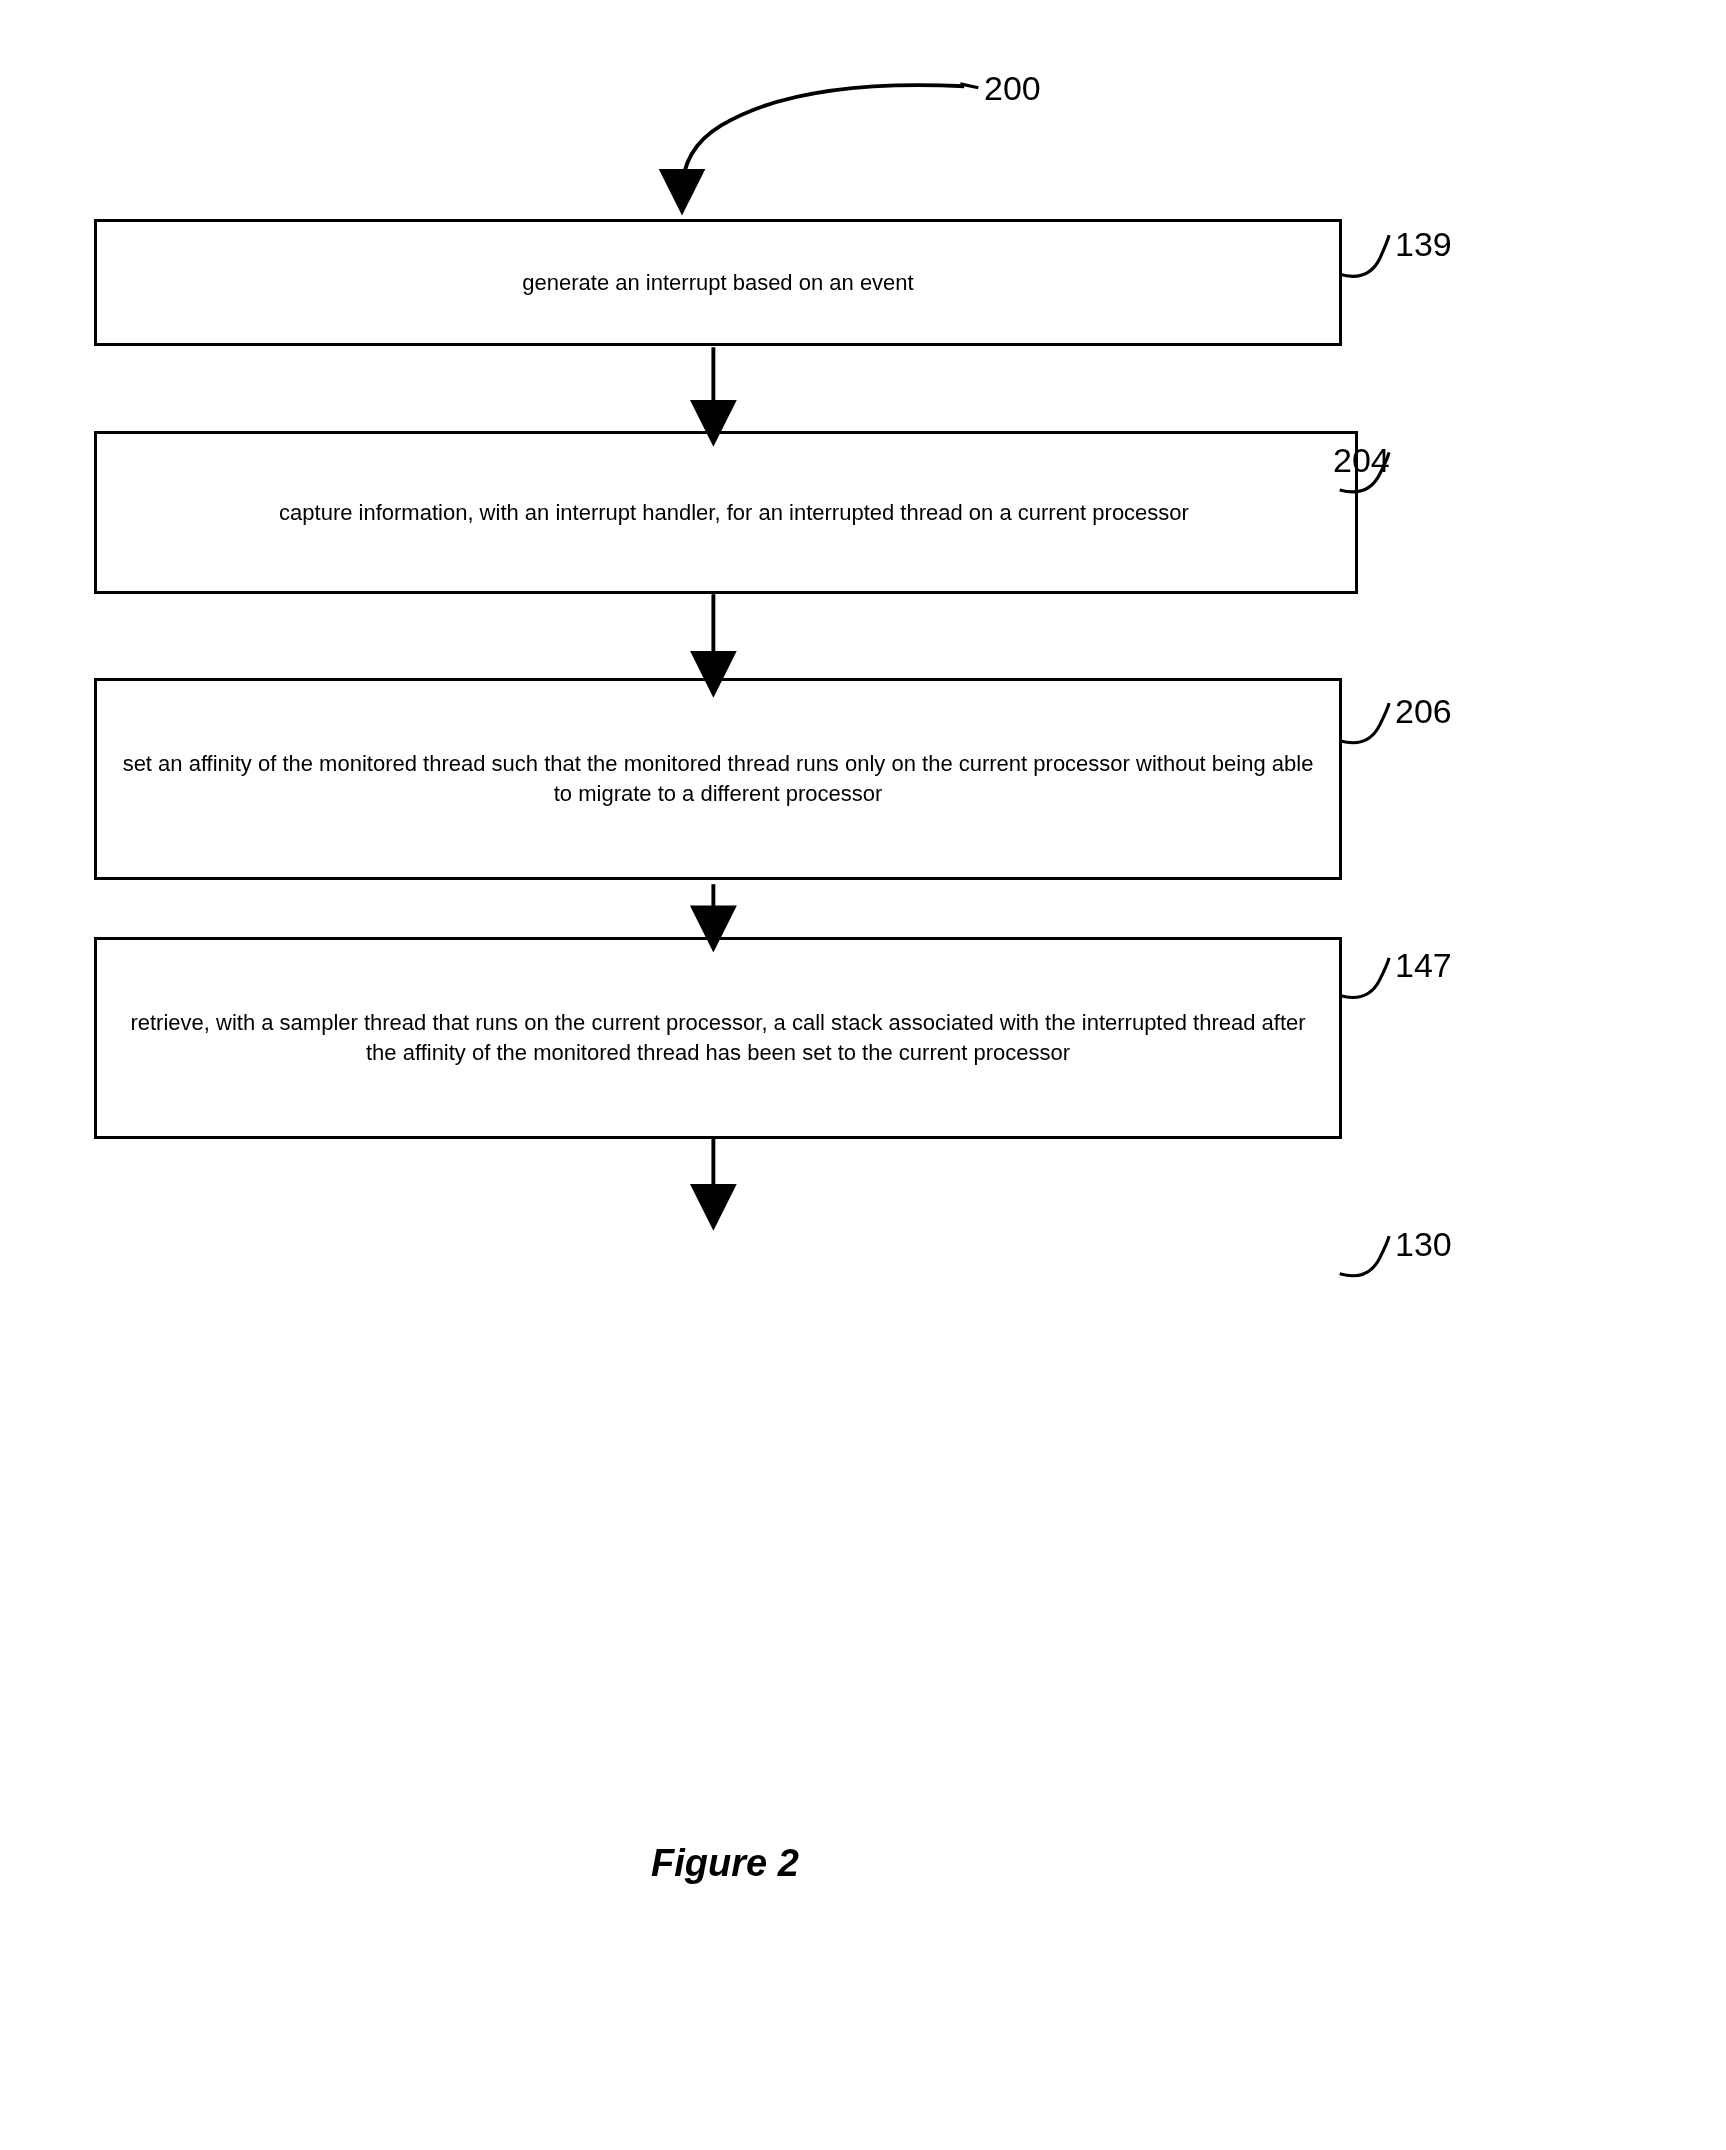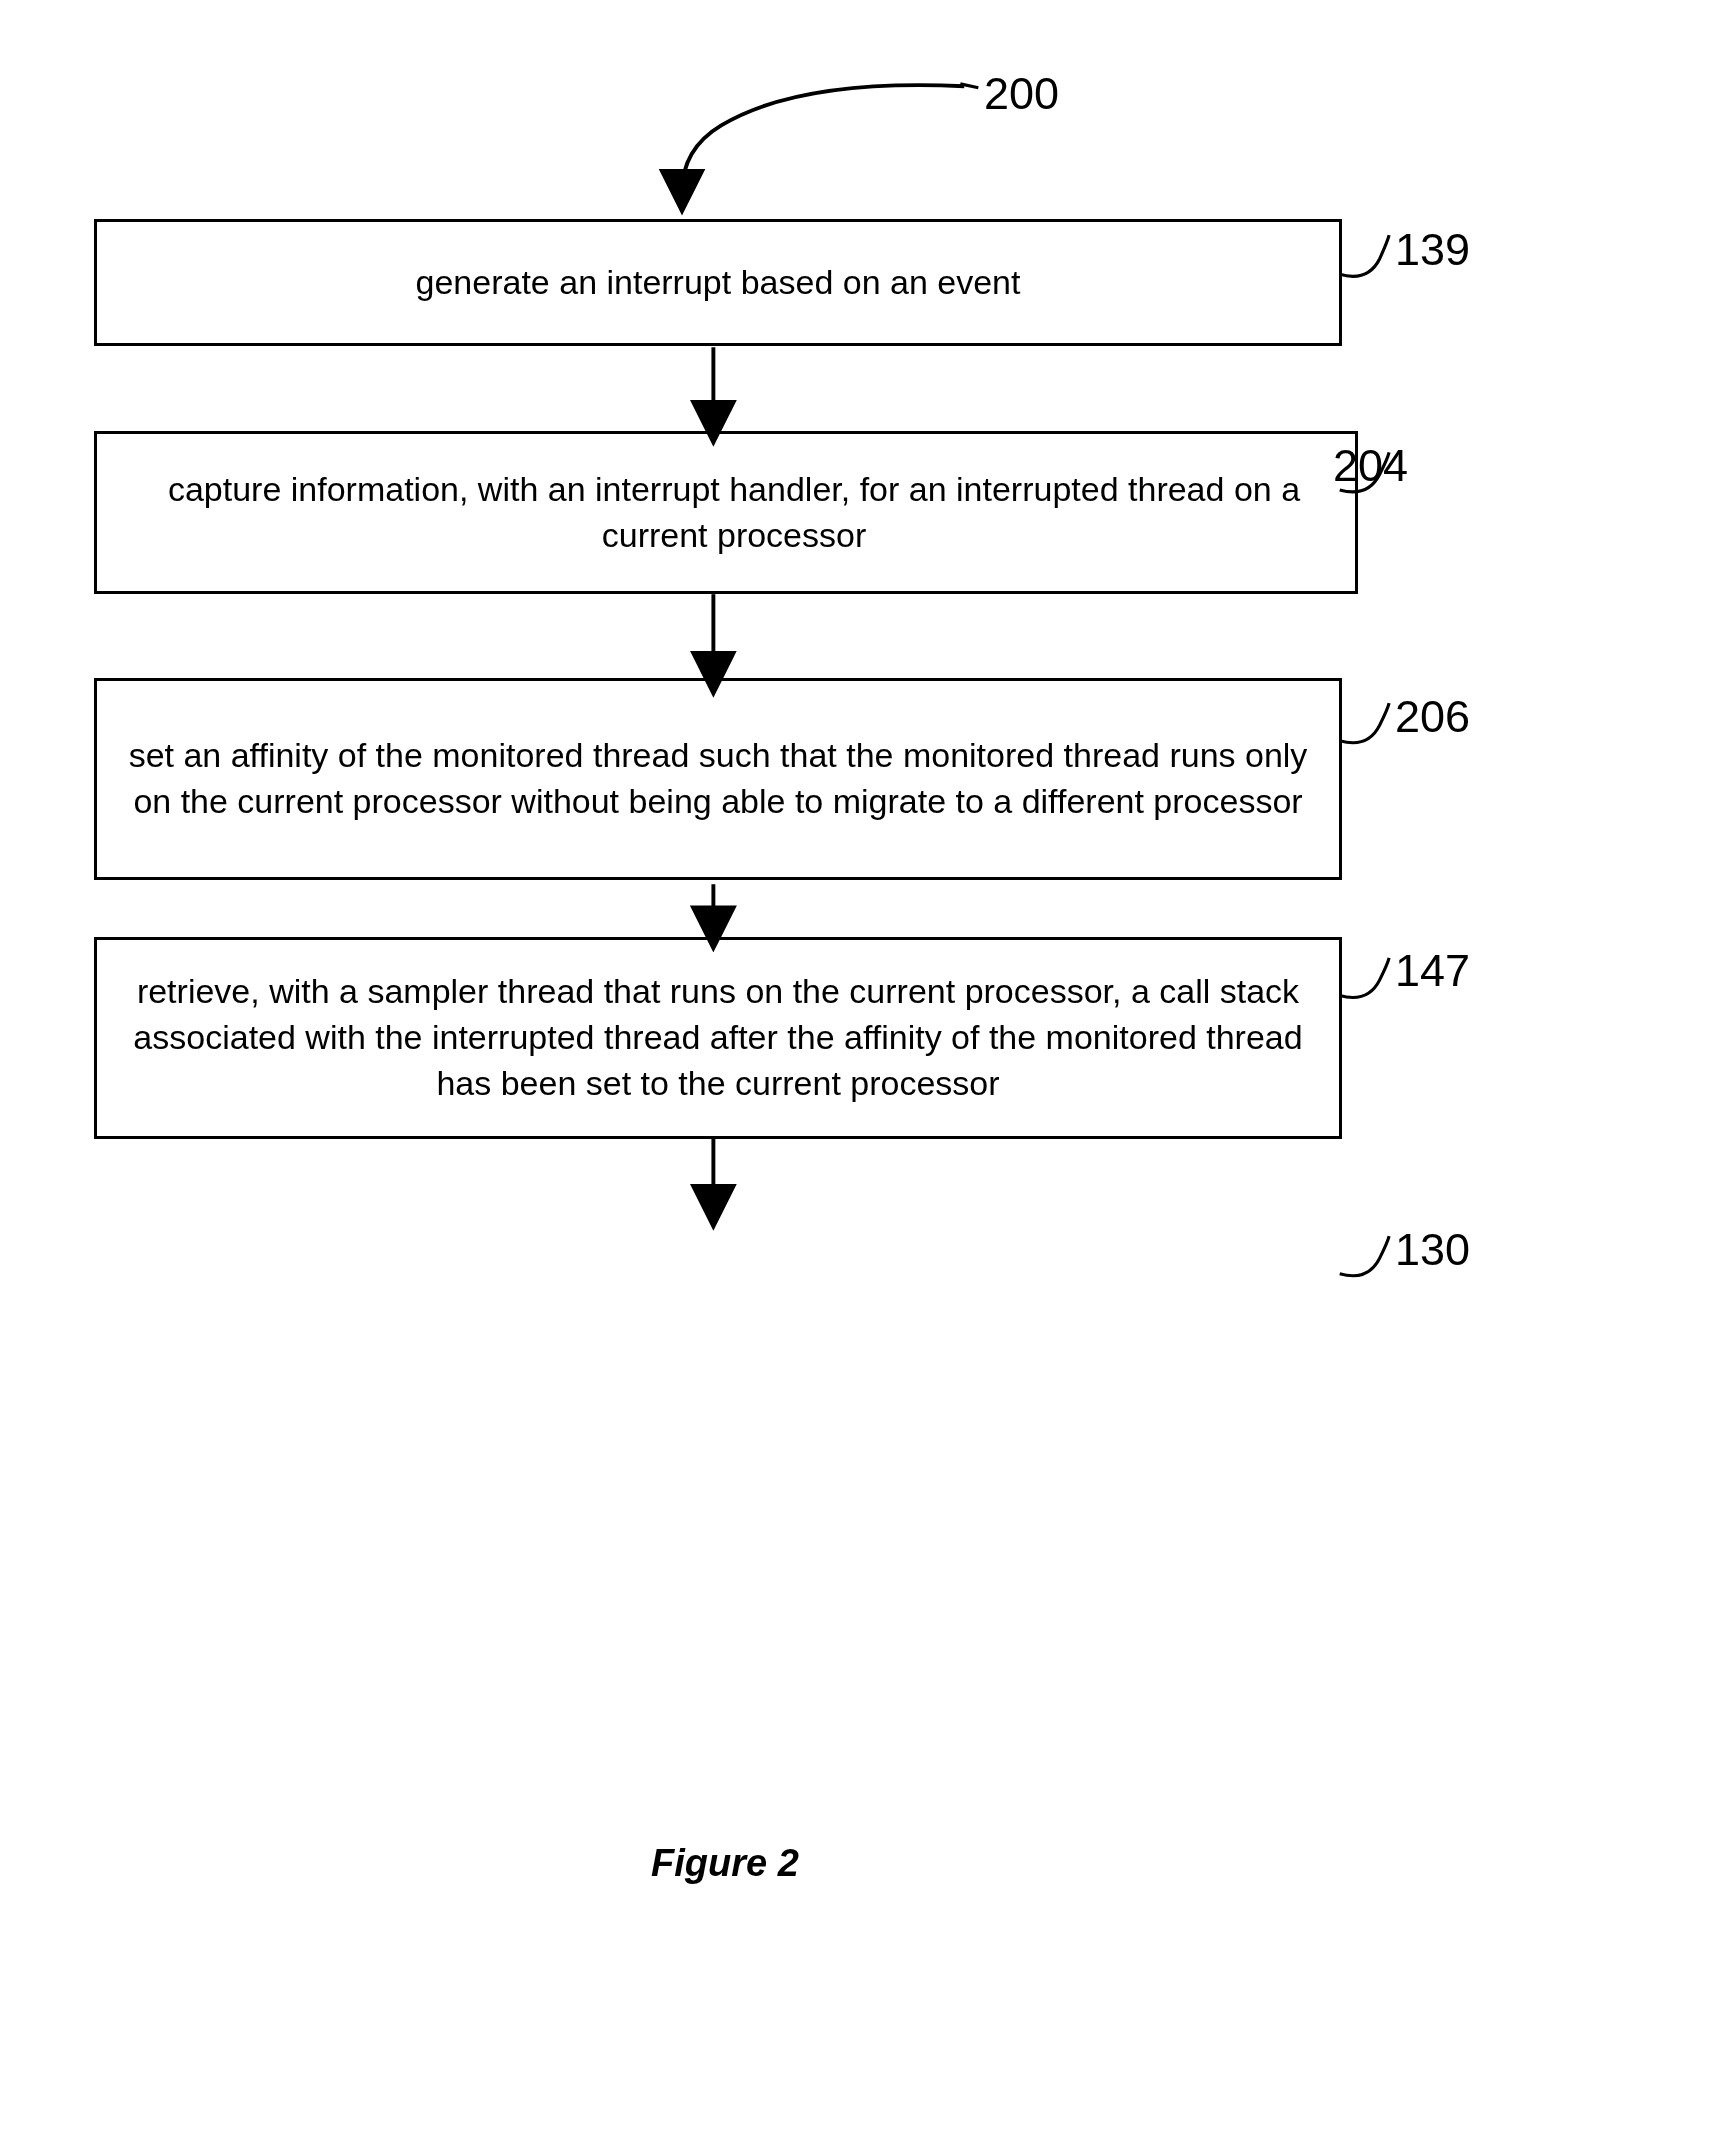--- a/index.html
+++ b/index.html
@@ -16,27 +16,27 @@
   .box {
     position: absolute;
     border: 3.1px solid #000;
     background: #fff;
     display: flex;
     align-items: center;
     justify-content: center;
     text-align: center;
   }
   .box span {
-    font-size: 34px;
+    font-size: 22px;
     line-height: 1.35;
     padding: 0 23.5px;
   }
   .label {
     position: absolute;
-    font-size: 45px;
+    font-size: 34px;
     line-height: 1;
     color: #000;
   }
   .figcap {
     position: absolute;
     font-size: 38px;
     font-weight: bold;
     font-style: italic;
   }
   svg.overlay {

